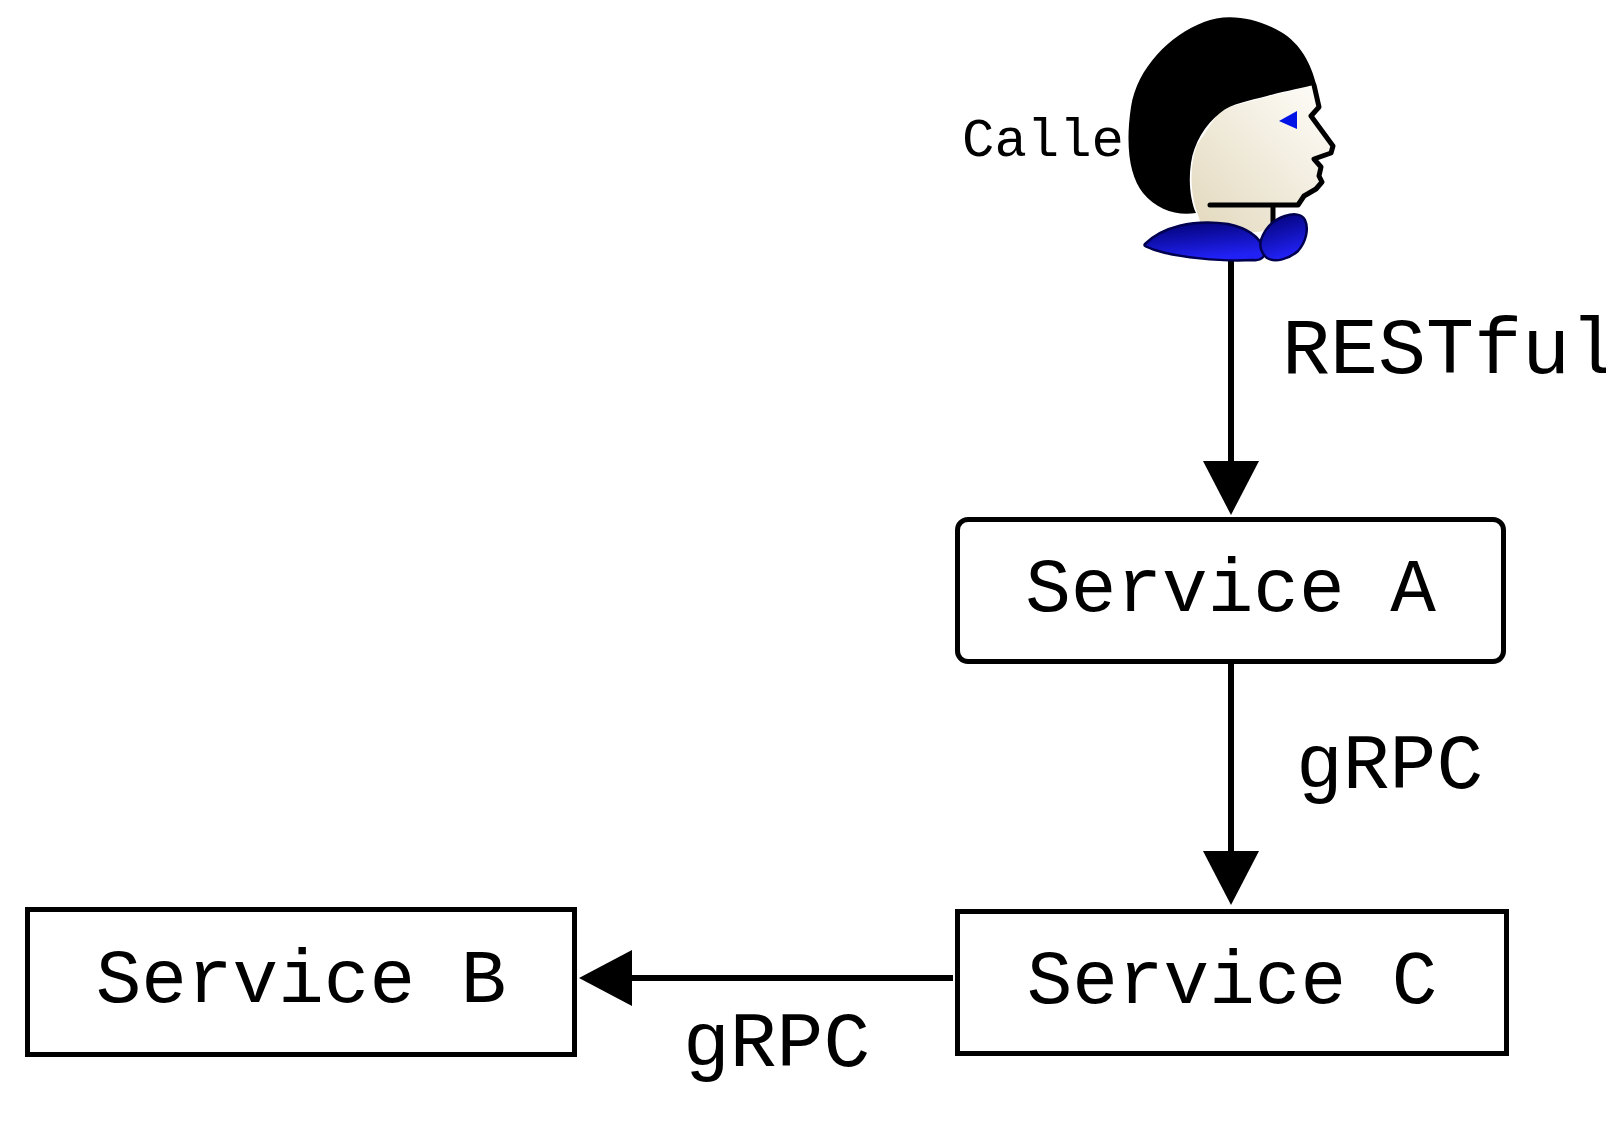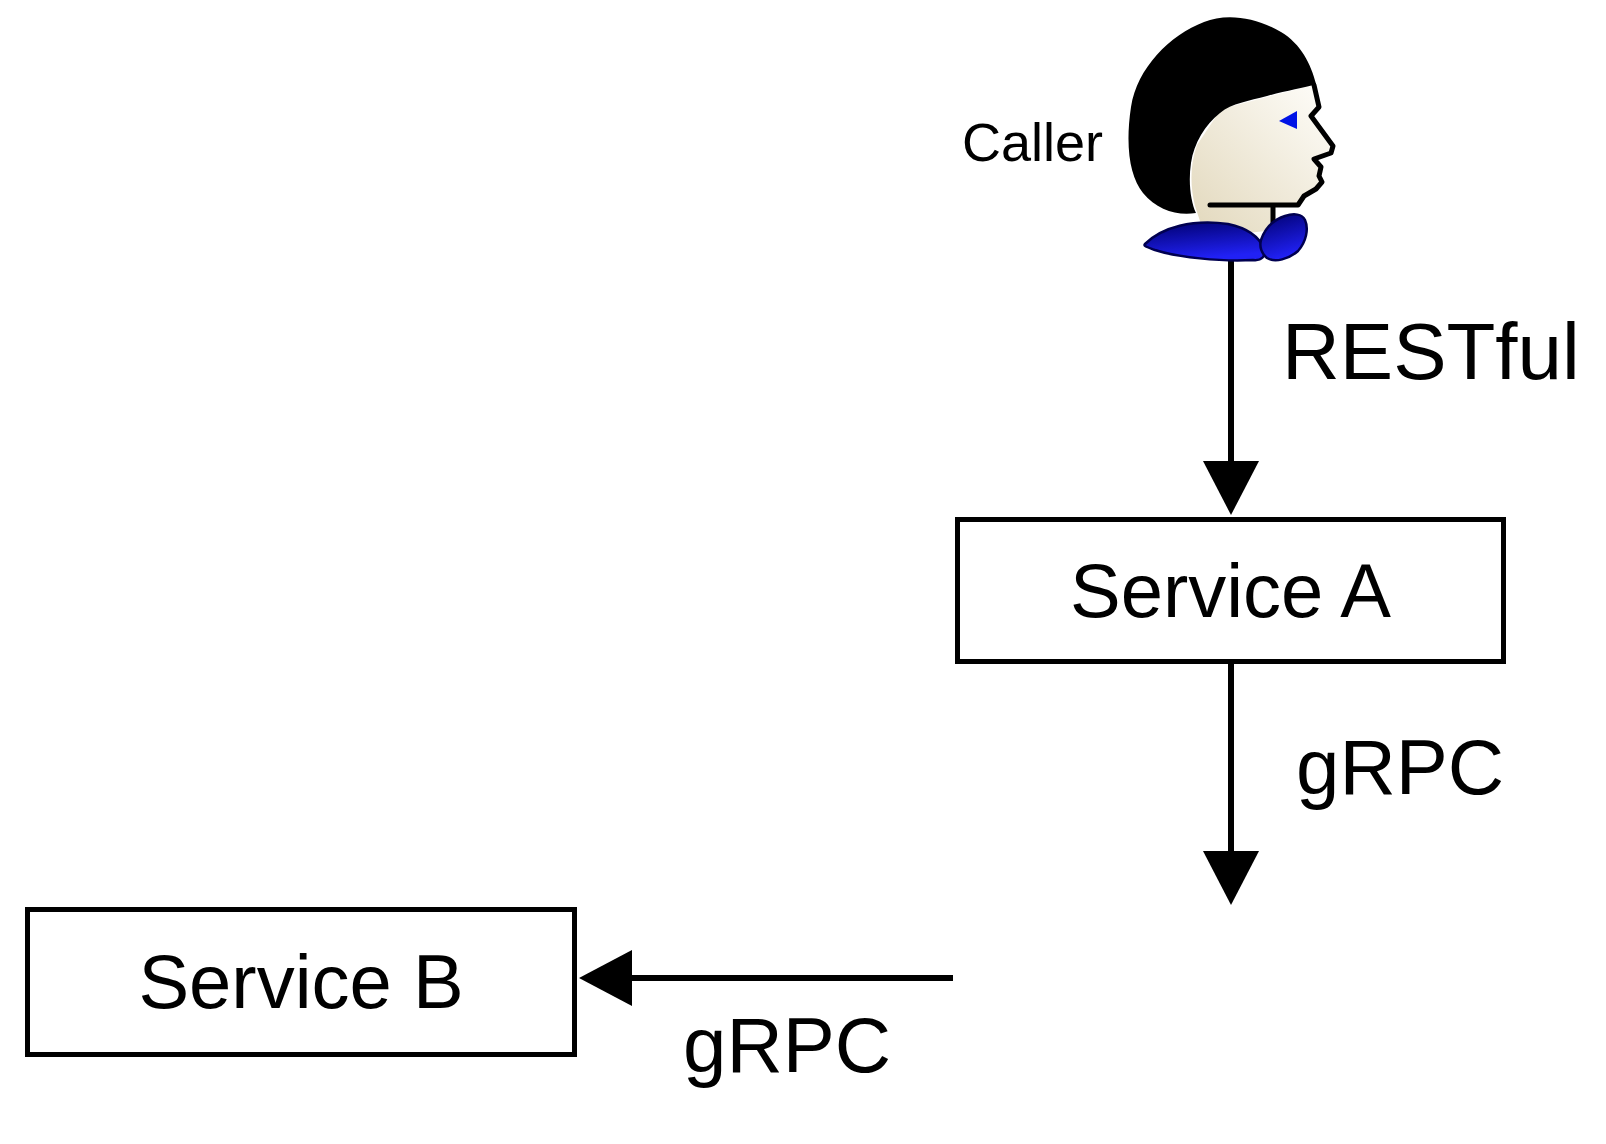--- a/index.html
+++ b/index.html
@@ -5,21 +5,21 @@
   html, body {
     margin: 0;
     padding: 0;
     background: #ffffff;
   }
   #diagram-canvas {
     position: relative;
     width: 1606px;
     height: 1144px;
     background: #ffffff;
-    font-family: Liberation Sans, sans-serif;
+    font-family: Liberation Mono, monospace;
     color: #000000;
     overflow: hidden;
   }
   #edges-layer, #caller-head {
     position: absolute;
     display: block;
   }
   #edges-layer { left: 0; top: 0; }
   #caller-head { left: 1118px; top: 6px; }
   .node {
@@ -27,21 +27,21 @@
     box-sizing: border-box;
     background: #ffffff;
     border: 5px solid #000000;
     display: flex;
     align-items: center;
     justify-content: center;
     font-size: 76px;
     line-height: 1;
     white-space: nowrap;
   }
-  #node-service-a { left: 955px; top: 517px; width: 551px; height: 147px; }
+  #node-service-a { left: 955px; top: 517px; width: 551px; height: 147px; border-radius: 13px; }
   #node-service-b { left:  25px; top: 907px; width: 552px; height: 150px; }
   #node-service-c { left: 955px; top: 909px; width: 554px; height: 147px; }
   .edge-label {
     position: absolute;
     line-height: 1.15;
     white-space: nowrap;
   }
   #label-restful  { left: 1282px; top: 306px; font-size: 80px; }
   #label-grpc-ac  { left: 1296px; top: 723px; font-size: 78px; }
   #label-grpc-cb  { left:  683px; top: 1001px; font-size: 78px; }
@@ -124,18 +124,21 @@
   </svg>
 
   <div class="edge-label" id="label-caller">Caller</div>
 
   <div class="node" id="node-service-a">
     <span>Service A</span>
   </div>
   <div class="node" id="node-service-b">
     <span>Service B</span>
   </div>
+  <div class="node" id="node-service-c">
+    <span>Service C</span>
+  </div>
 
   <div class="edge-label" id="label-restful">RESTful</div>
   <div class="edge-label" id="label-grpc-ac">gRPC</div>
   <div class="edge-label" id="label-grpc-cb">gRPC</div>
 
 </div>
 
 </body></html>

